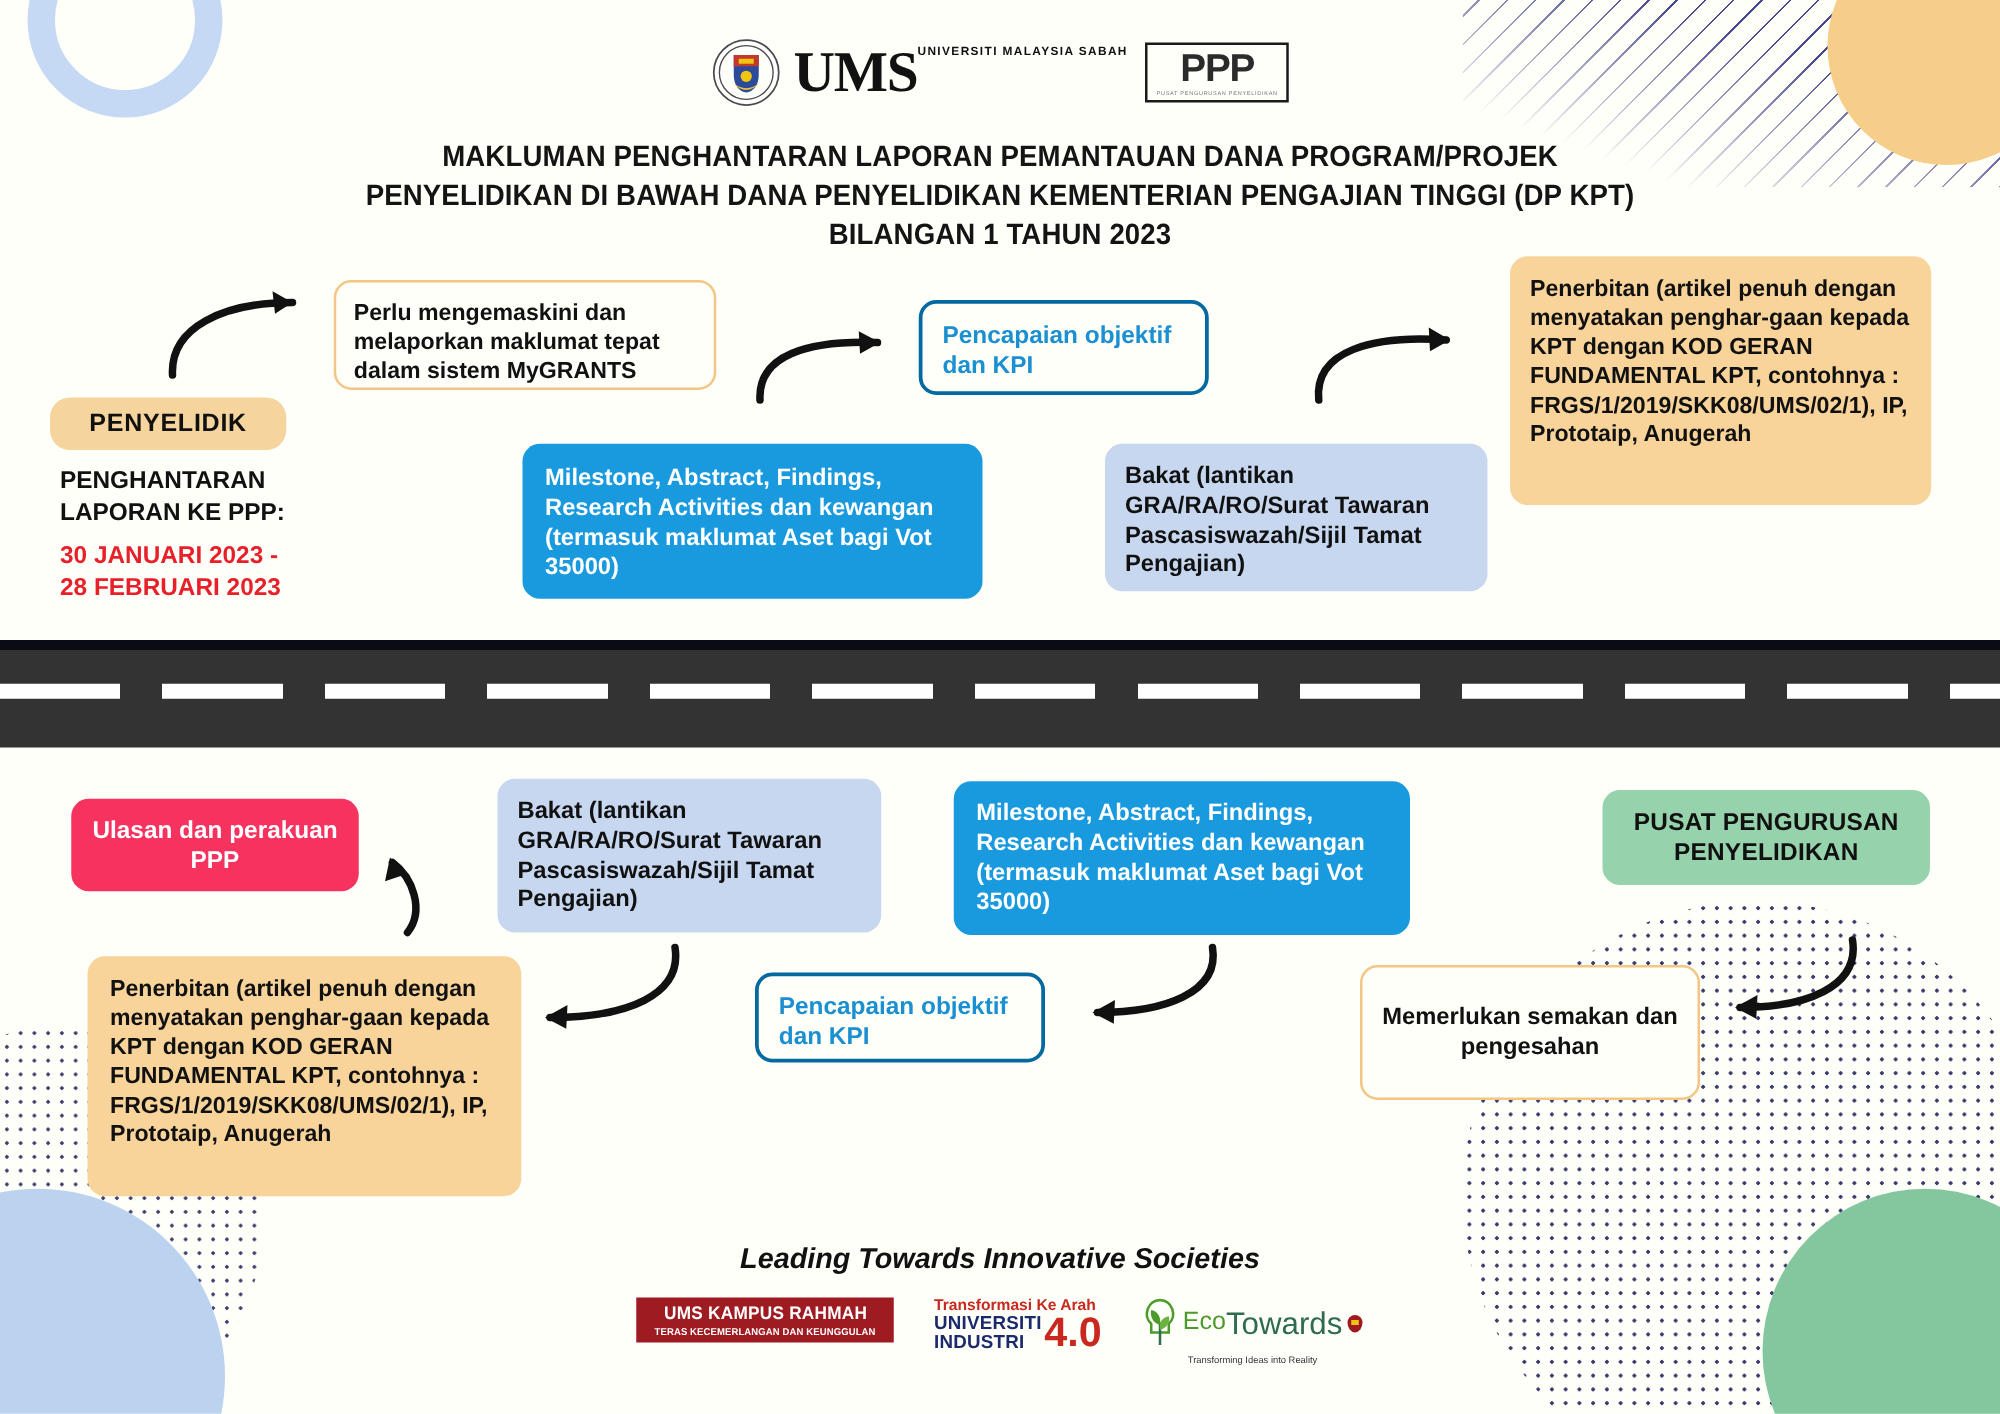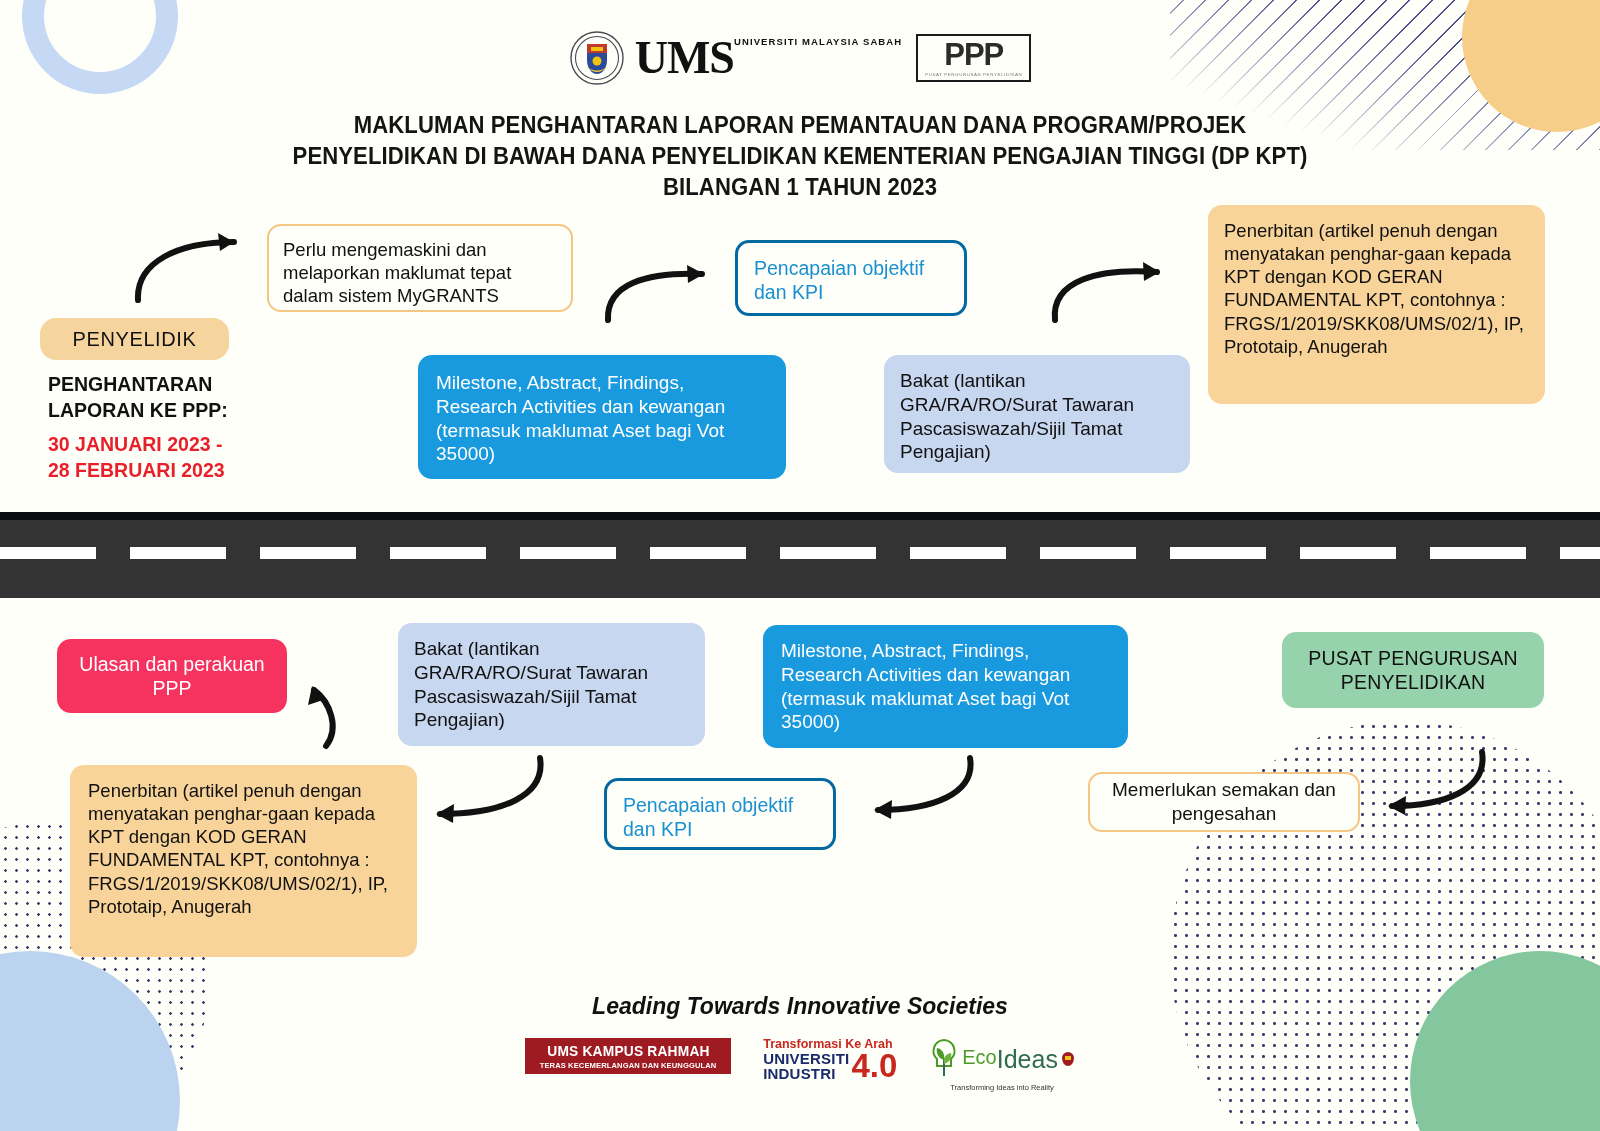--- a/index.html
+++ b/index.html
@@ -65,21 +65,21 @@
   .title{
     position:absolute;left:0;right:0;top:110px;text-align:center;
     font-weight:bold;font-size:23.5px;line-height:1.32;color:#141414;
     letter-spacing:.1px;
     transform:scaleX(0.94);
   }
   .title div{white-space:nowrap;}
 
   
   .box{position:absolute;box-sizing:border-box;border-radius:14px;
-       font-weight:normal;line-height:1.25;}
+       font-weight:bold;line-height:1.25;}
   .box.outline-orange{background:#fffffa;border:2.5px solid #f3c685;color:#111;}
   .box.outline-blue{background:#fffffa;border:3px solid #0369a1;color:#1a8fd1;}
   .box.fill-blue{background:#1a9ade;color:#ffffff;}
   .box.fill-lightblue{background:#c7d7ef;color:#111;}
   .box.fill-orange{background:#f8d49a;color:#111;}
   .box.fill-pink{background:#f6335f;color:#ffffff;text-align:center;}
   .box.fill-green{background:#96d3ac;color:#111;text-align:center;}
   .box.badge-tan{background:#f6d49d;color:#111;text-align:center;border-radius:16px;}
 
   
@@ -98,21 +98,21 @@
 
   
   #box-ulasan{left:57px;top:639px;width:230px;height:74px;padding:14px;font-size:19.5px;
      display:flex;align-items:center;justify-content:center;}
   #box-bakat-bottom{left:398px;top:623px;width:307px;height:123px;padding:14px 16px;font-size:19px;}
   #box-milestone-bottom{left:763px;top:625px;width:365px;height:123px;padding:14px 18px;font-size:19px;}
   #box-pusat{left:1282px;top:632px;width:262px;height:76px;padding:12px;font-size:19.5px;
      display:flex;align-items:center;justify-content:center;letter-spacing:.2px;}
   #box-penerbitan-bottom{left:70px;top:765px;width:347px;height:192px;padding:14px 18px;font-size:18.5px;}
   #box-kpi-bottom{left:604px;top:778px;width:232px;height:72px;padding:12px 16px;font-size:19.5px;}
-  #box-semakan{left:1088px;top:772px;width:272px;height:60px;padding:12px;font-size:19px;
+  #box-semakan{left:1088px;top:772px;width:272px;height:108px;padding:12px;font-size:19px;
      display:flex;align-items:center;justify-content:center;text-align:center;}
 
   
   #road{position:absolute;left:0;top:512px;width:1600px;height:86px;background:#333333;}
   #road-top-edge{position:absolute;left:0;top:512px;width:1600px;height:8px;background:#0b0b14;}
   #road-dashes{position:absolute;left:0;top:547px;width:1600px;height:12px;
      background:repeating-linear-gradient(to right,
        #ffffff 0px,#ffffff 96px, transparent 96px, transparent 130px);}
 
   
@@ -254,21 +254,21 @@
     <div class="logo-eco">
       <div class="eco-main">
         <svg width="30" height="42" viewBox="0 0 30 42">
           <path d="M15 2 a11 11 0 0 1 7 19 l0 7 h-14 l0 -7 a11 11 0 0 1 7 -19z" fill="none" stroke="#4c9a2a" stroke-width="2"></path>
           <path d="M15 38 l0 -18" stroke="#2f6b4f" stroke-width="2"></path>
           <path d="M15 22 c-7 -2 -8 -9 -7 -12 c6 1 8 7 7 12z" fill="#4c9a2a"></path>
           <path d="M15 26 c7 -2 8 -8 7 -11 c-6 1 -8 6 -7 11z" fill="#6cb33f"></path>
         </svg>
         <div class="eco-words">
           <span class="eco-1">Eco</span>
-          <span class="eco-2">Ideas</span>
+          <span class="eco-2">Towards</span>
         </div>
         <svg class="eco-crest" viewBox="0 0 14 16">
           <path d="M7 1 a6 6 0 0 1 6 6 a6 8 0 0 1 -6 8 a6 8 0 0 1 -6 -8 a6 6 0 0 1 6 -6z" fill="#9e1b22"></path>
           <path d="M4 5 h6 v4 h-6z" fill="#f1c40f"></path>
         </svg>
       </div>
       <span class="eco-tag">Transforming Ideas into Reality</span>
     </div>
   </div>
 

